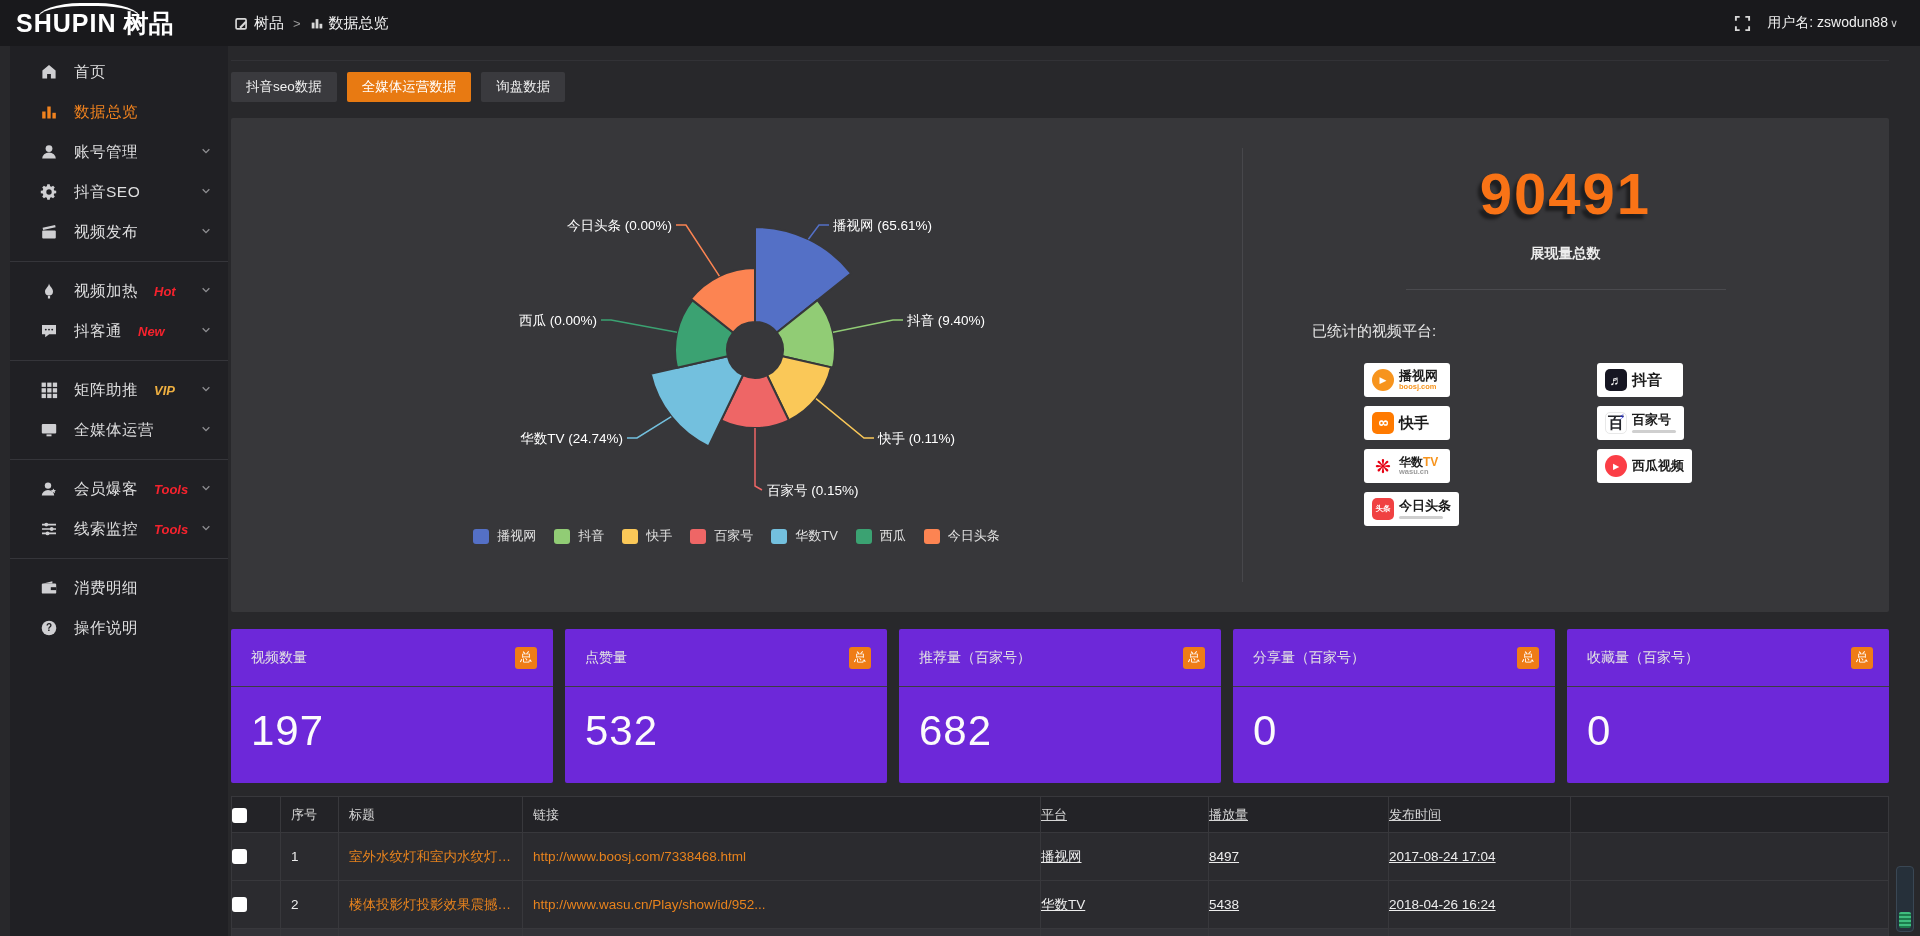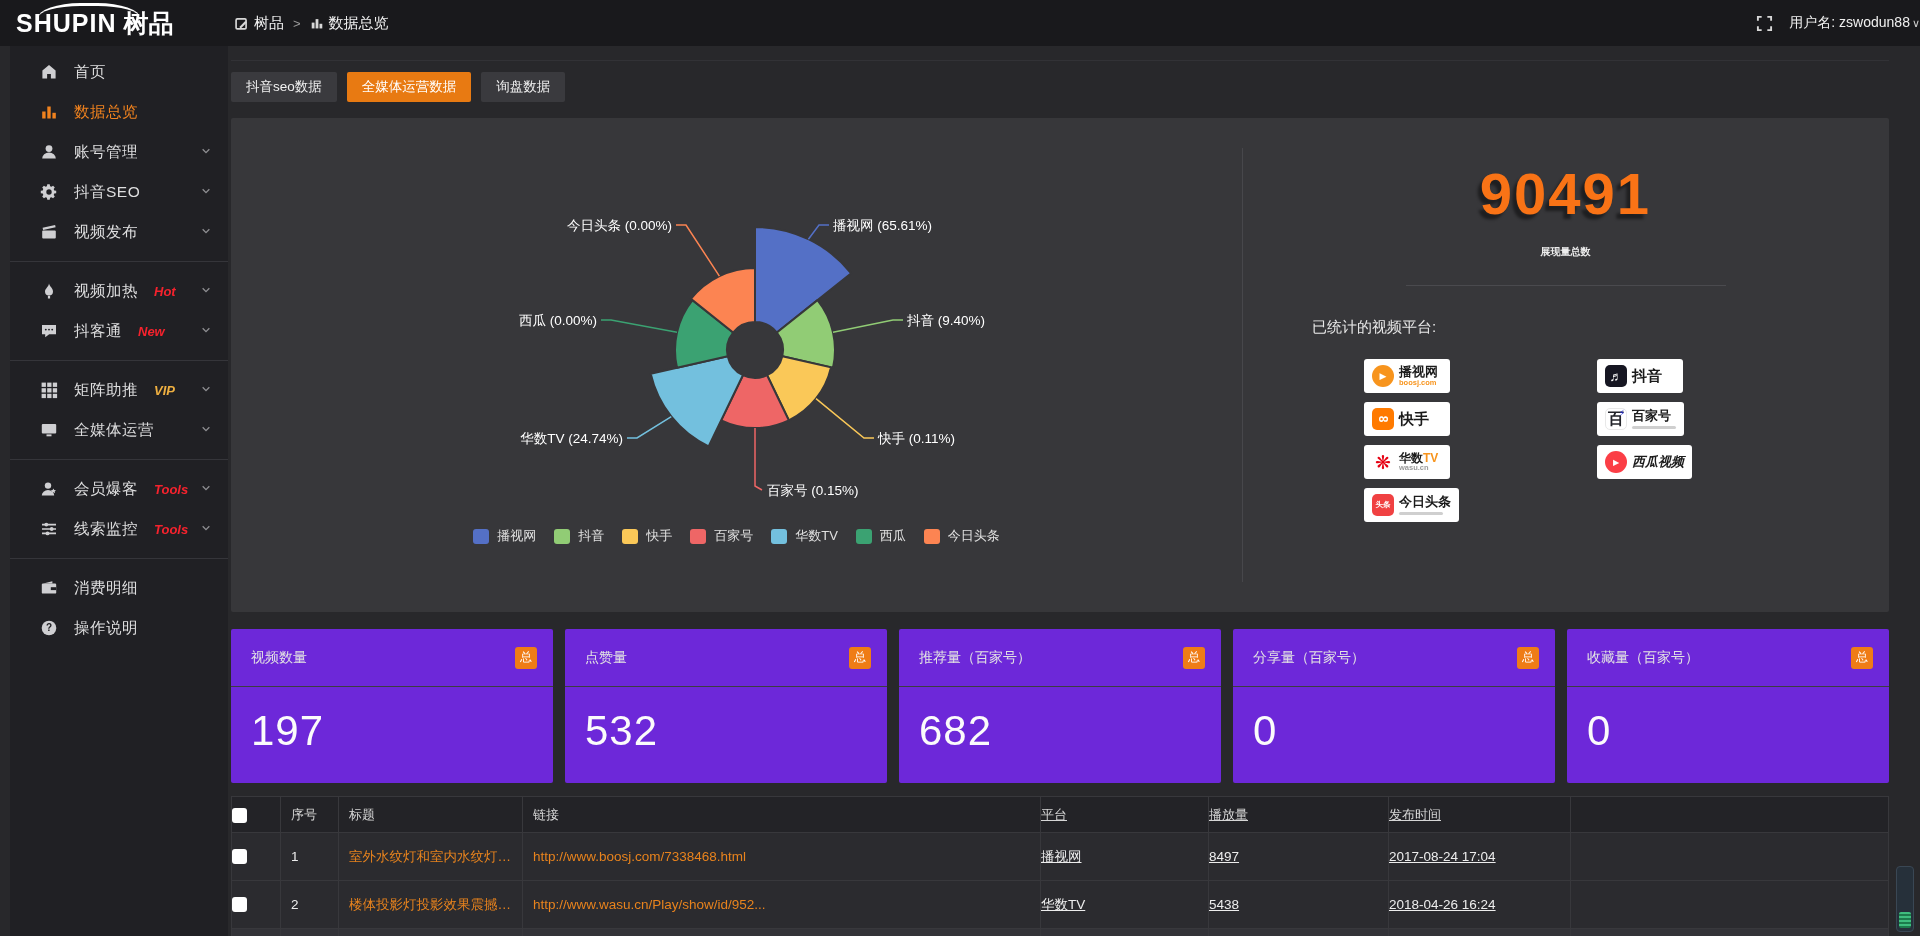--- a/index.html
+++ b/index.html
@@ -9,21 +9,21 @@
 
   
   .topbar { position:absolute; top:0; left:0; width:100%; height:46px; background:#19191c; display:flex; align-items:center; z-index:5; }
   .logo-zone { width:218px; height:100%; display:flex; align-items:center; padding-left:16px; position:relative; flex:0 0 218px; }
   .logo-arc { position:absolute; left:38px; top:3px; width:102px; height:30px; border-top:3px solid #fff; border-radius:50%/60%; }
   .logo-en { font-size:25px; font-weight:800; letter-spacing:1px; color:#fff; }
   .logo-cn { font-size:25px; font-weight:800; color:#fff; margin-left:7px; }
   .crumbs { display:flex; align-items:center; gap:9px; margin-left:16px; font-size:15px; color:#f2f2f2; }
   .crumb { display:flex; align-items:center; gap:5px; cursor:pointer; }
   .crumb-sep { color:#9a9a9a; font-size:13px; }
-  .top-right { margin-left:auto; display:flex; align-items:center; gap:16px; font-size:14px; color:#f0f0f0; }
+  .top-right { margin-left:auto; display:flex; align-items:center; gap:16px; padding-right:22px; font-size:14px; color:#f0f0f0; }
   .icon { display:inline-flex; align-items:center; justify-content:center; color:#d8d8d8; }
   .caret { font-size:11px; color:#cfcfcf; margin-left:2px; }
 
   
   .sidebar { position:absolute; top:46px; left:0; width:218px; bottom:0; background:#202024; padding-top:6px;margin-left:10px; }
   .side-item { position:relative; height:40px; display:flex; align-items:center; padding-left:30px; cursor:pointer; color:#dededf; }
   .side-item .s-icon { width:19px; display:inline-flex; color:#cfcfd2; }
   .side-item .s-label { font-size:15.5px; margin-left:15px; letter-spacing:0.5px; }
   .side-item.active, .side-item.active .s-icon { color:#f0821e; }
   .side-badge { font-size:13px; font-weight:700; font-style:italic; margin-left:16px; }
@@ -41,21 +41,21 @@
   .panel { margin-top:16px; height:494px; background:#37373a; border-radius:2px; display:flex; }
   .chart-left { flex:0 0 1011px; display:flex; flex-direction:column; align-items:center; }
   .chart-left svg { display:block; }
   .legend { display:flex; align-items:center; gap:18px; margin-top:4px; }
   .legend-item { display:flex; align-items:center; gap:8px; cursor:pointer; }
   .legend-sw { width:16px; height:15px; border-radius:3px; }
   .legend-label { font-size:13px; color:#e0e0e0; }
   .chart-right { flex:1; position:relative; text-align:center; padding-top:42px; }
   .chart-right:before { content:""; position:absolute; left:0; top:30px; bottom:30px; width:1px; background:#47474b; }
   .big-num { font-size:58px; font-weight:800; color:#f97316; letter-spacing:2px; text-shadow:-4px 5px 3px rgba(0,0,0,.45); }
-  .big-num-label { margin-top:18px; font-size:10px; font-weight:700; color:#ececec; }
+  .big-num-label { margin-top:18px; font-size:14px; font-weight:700; color:#ececec; }
   .ov-divider { width:320px; height:1px; background:#4a4a4e; margin:26px auto 0; }
   .plat-title { text-align:left; margin:32px 0 0 70px; font-size:15px; color:#e8e8e8; }
   .plat-grid { display:flex; gap:138px; margin-top:22px; padding-left:122px; }
   .plat-col { display:flex; flex-direction:column; gap:9px; align-items:flex-start; }
   .pbadge { min-width:86px; height:34px; background:#fff; border-radius:3px; display:flex; align-items:center; gap:5px; padding:0 8px; }
   .plogo { width:22px; height:22px; border-radius:5px; display:flex; align-items:center; justify-content:center; color:#fff; flex:0 0 22px; }
   .plogo.round { border-radius:50%; }
   .ptxt { display:flex; flex-direction:column; line-height:1.05; align-items:flex-start; }
   .pmain { font-size:13px; font-weight:800; color:#1b1b1b; white-space:nowrap; }
   .psub { font-size:7.5px; font-weight:700; }
@@ -411,21 +411,21 @@
               <div class="pbadge">
                 <span class="plogo" style="background:#fff;color:#23242a;font-weight:800;font-size:16px;border:1px solid #e8e8e8">百<span style="position:absolute;font-size:9px;color:#2932e1;transform:translate(6px,-6px)">⚡</span></span>
                 <span class="ptxt">
                   <span class="pmain" style="">百家号</span>
                   <span class="pbar"></span>
                 </span>
               </div>
               <div class="pbadge">
                 <span class="plogo round" style="background:#fb3e46;font-size:8px">▶</span>
                 <span class="ptxt">
-                  <span class="pmain" style="font-style:italic">西瓜视频</span>
+                  <span class="pmain" style="">西瓜视频</span>
                 </span>
               </div>
             </div>
         </div>
       </div>
     </div>
 
     <div class="cards" id="stats-cards">
         <div class="card">
           <div class="card-head">

